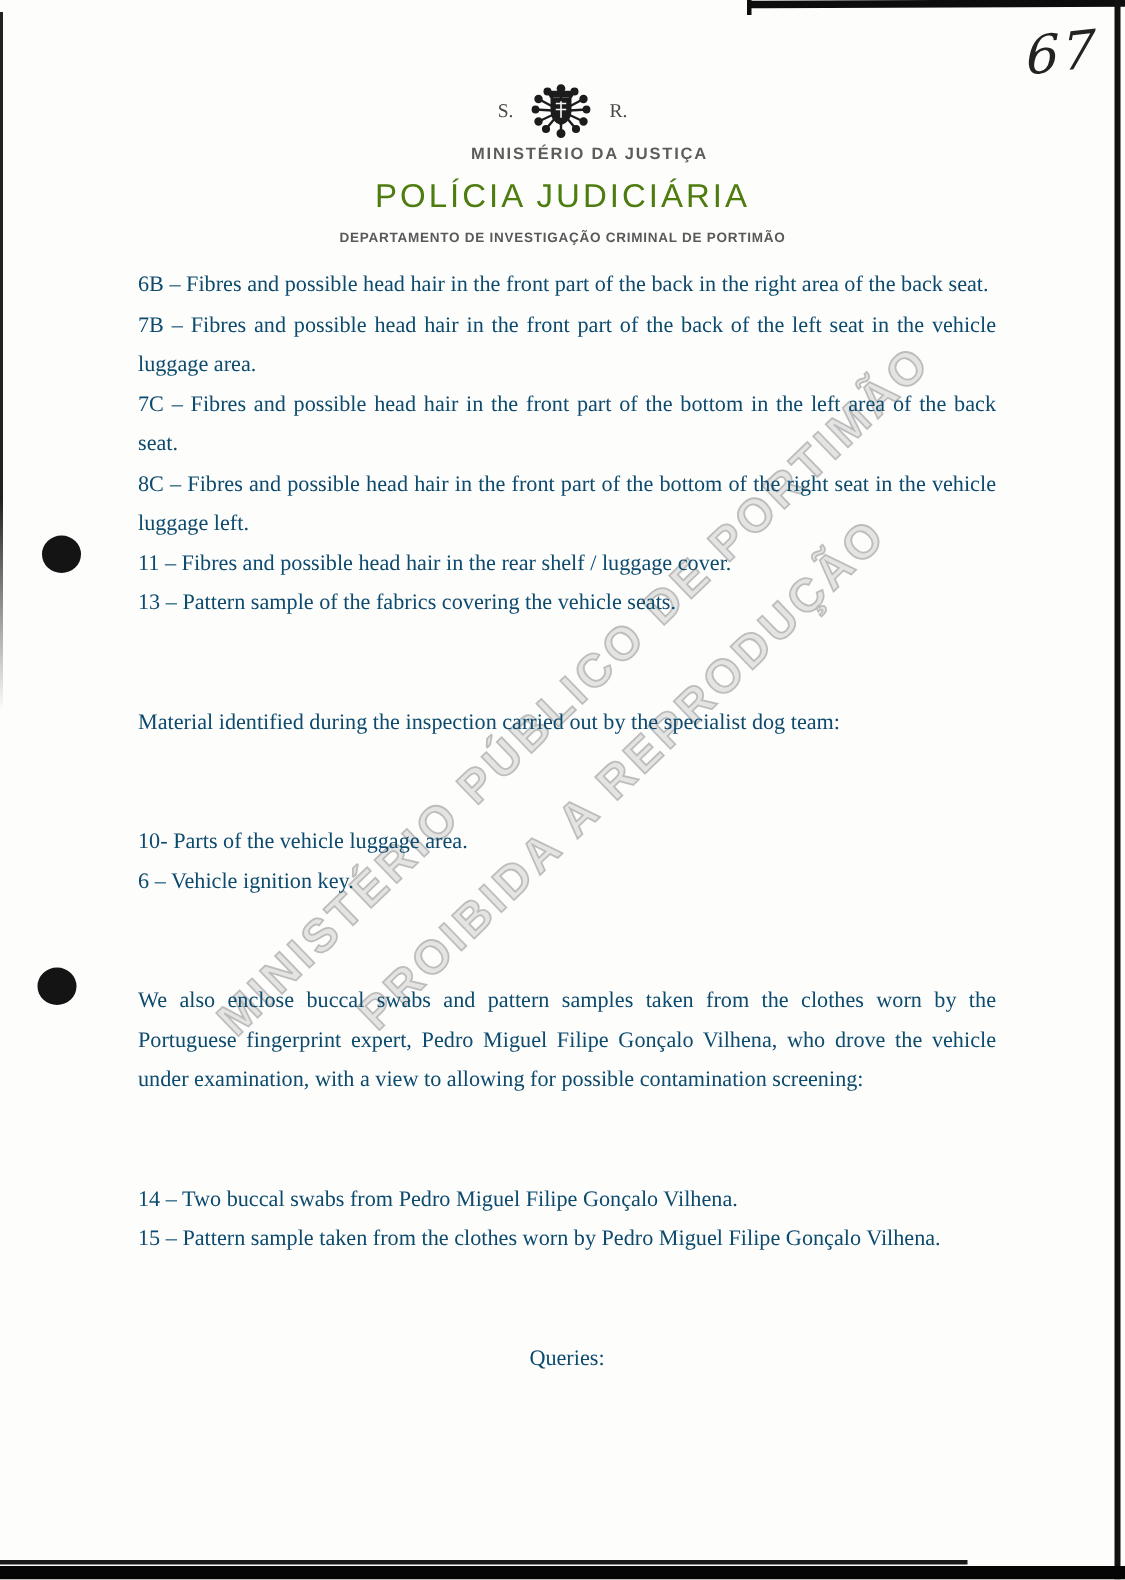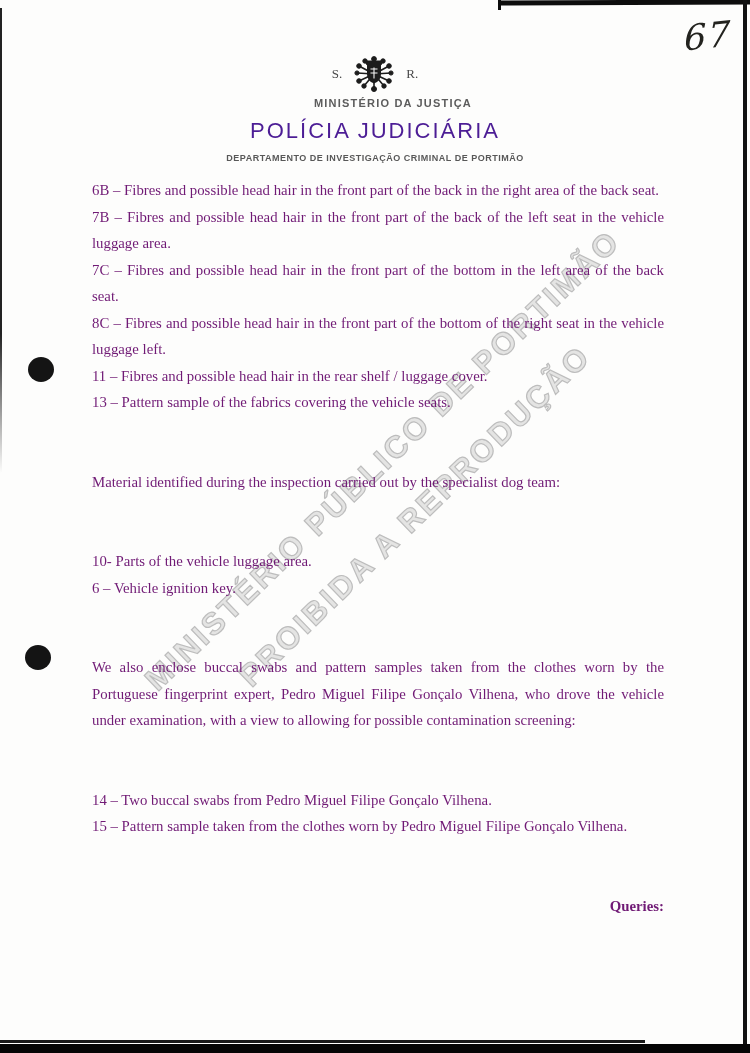--- a/index.html
+++ b/index.html
@@ -33,42 +33,42 @@
     letter-spacing:2px;
   }
 
   
   .letterhead { position:absolute; left:0; top:54px; width:750px; text-align:center; color:#4c4c4c; }
   .emblem-row { display:flex; align-items:center; justify-content:center; gap:11px; height:40px; }
   .initial { font-family:"Liberation Serif", serif; font-size:13px; color:#4a4a4a; }
   .ministry { margin-top:3px; font-family:"Liberation Sans", sans-serif; font-size:11px;
     letter-spacing:1.2px; color:#5c5c5c; font-weight:600;padding-left:36px; }
   .pj-title { margin-top:9px; font-family:"Liberation Sans", sans-serif; font-size:22px;
-    letter-spacing:2px; color:#4c1d95; font-weight:400; }
+    letter-spacing:2px; color:#4d7c0f; font-weight:400; }
   .department { margin-top:9px; font-family:"Liberation Sans", sans-serif; font-size:9px;
     letter-spacing:0.5px; color:#585858; font-weight:700; }
 
   
   .watermark { position:absolute; z-index:1;
     font-family:"Liberation Sans", sans-serif; font-weight:700;
     font-size:31px; letter-spacing:3px; white-space:nowrap;
     color:rgba(186,186,186,0.38); -webkit-text-stroke:1.2px #bdbdbd;
     transform-origin:0 0; transform:rotate(-44deg); }
   .watermark.line1 { left:138px; top:672px; }
   .watermark.line2 { left:232px; top:668px; }
 
   
   .doc-body {
     position:absolute; left:92px; top:177px; width:572px; z-index:2;
     font-family:"Liberation Serif", serif; font-size:14.8px; line-height:26.5px;
-    color:#701a75; text-align:justify;
+    color:#0c4a6e; text-align:justify;
   }
   .doc-body p { margin:0; }
   .gap-before { margin-top:53px !important; }
-  .bold { font-weight:700; text-align:right; }
+  .bold { font-weight:400; text-align:center; }
 
   .emblem-svg { display:block; }
 </style>
 </head>
 <body>
 
 <div class="page">
 
   <div class="scan-top-line"></div>
   <div class="scan-top-tick"></div>

